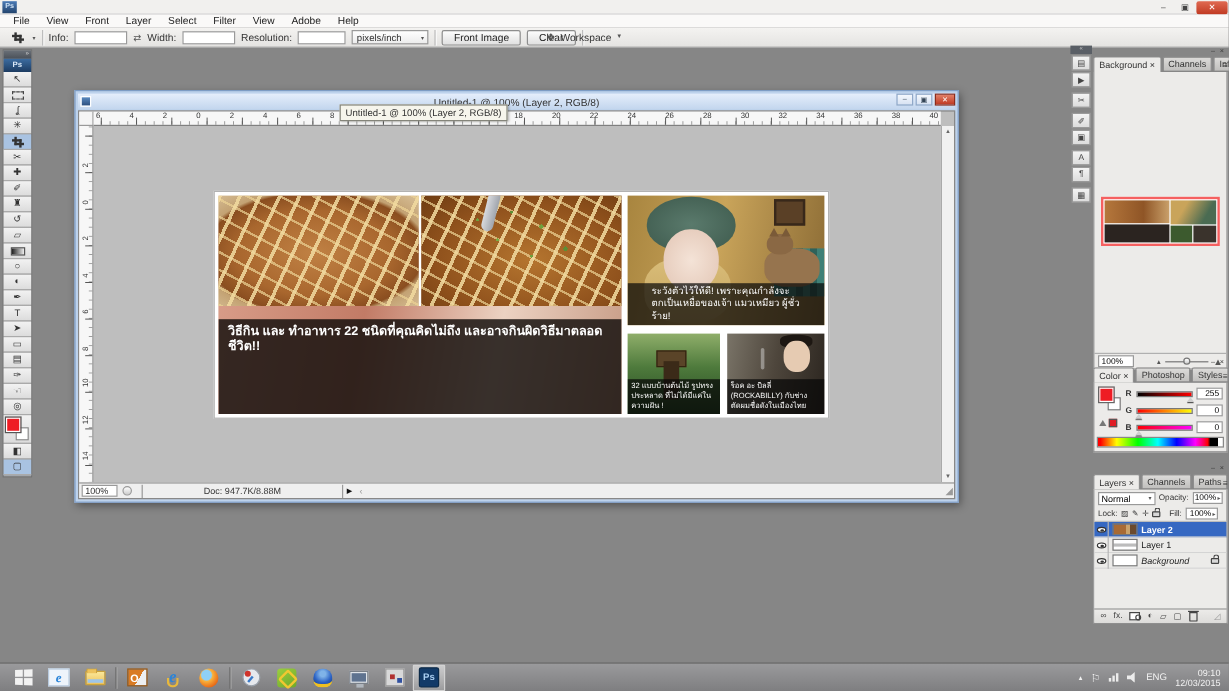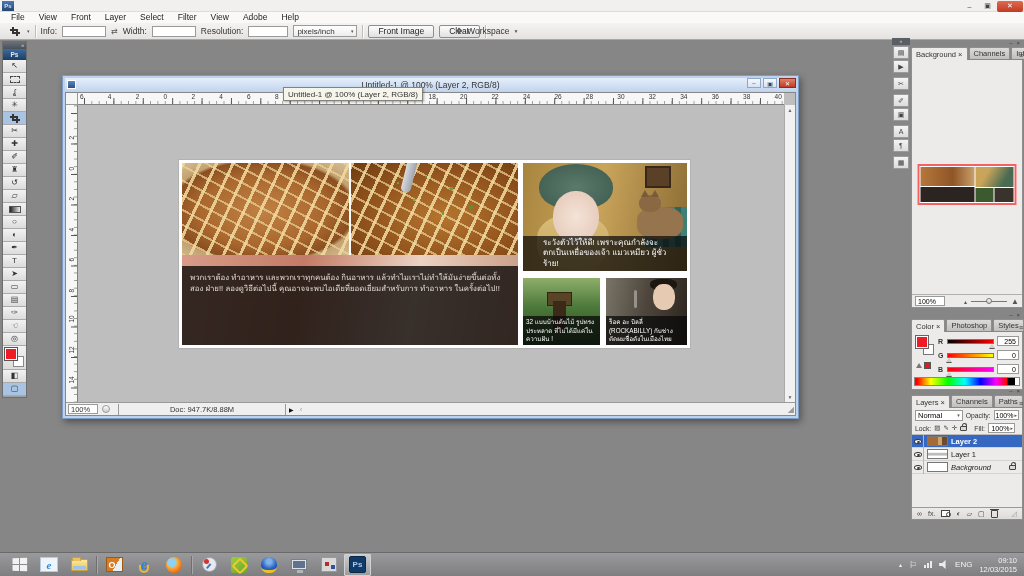--- a/index.html
+++ b/index.html
@@ -418,21 +418,21 @@
         <div class="left-card">
           <div class="photos">
             <div class="photo photo-bread1"></div>
             <div class="photo photo-bread2">
               <span class="specks"></span>
               <span class="spoon"></span>
             </div>
           </div>
           <div class="article">
             <div class="article-ov">
-              <div class="article-body">พวกเราต้อง ทำอาหาร และพวกเราทุกคนต้อง กินอาหาร แล้วทำไมเราไม่ทำให้มันง่ายขึ้นต่อทั้งสอง ฝ่าย!! ลองดูวิธีต่อไปนี้ คุณอาจจะพบไอเดียที่ยอดเยี่ยมสำหรับการ ทำอาหาร ในครั้งต่อไป!!</div>
+              <div class="article-title">วิธีกิน และ ทำอาหาร 22 ชนิดที่คุณคิดไม่ถึง และอาจกินผิดวิธีมาตลอด ชีวิต!!</div>
             </div>
           </div>
         </div>
         <div class="right-col">
           <div class="woman">
             <span class="pic-frame"></span>
             <span class="plaid"></span>
             <span class="cat-body"></span>
             <span class="cat-head"></span>
             <span class="hair"></span>
@@ -539,21 +539,21 @@
       <span class="nav-zoom">100%</span>
       <span class="nav-small">▴</span>
       <span class="nav-slider">
           <span class="nav-handle"></span>
         </span>
       <span class="nav-big">▲</span>
     </div>
   </div>
 </div>
 
-<div class="pgroup" style="top:312px">
+<div class="pgroup" style="top:299px">
   <div class="pg-strip">
     <span>–</span>
     <span>×</span>
   </div>
   <div class="pg-tabs">
     <span style="display:flex">
 
     <span class="ptab">Color ×</span>
         <span class="ptab">Photoshop</span>
         <span class="ptab">Styles</span>

